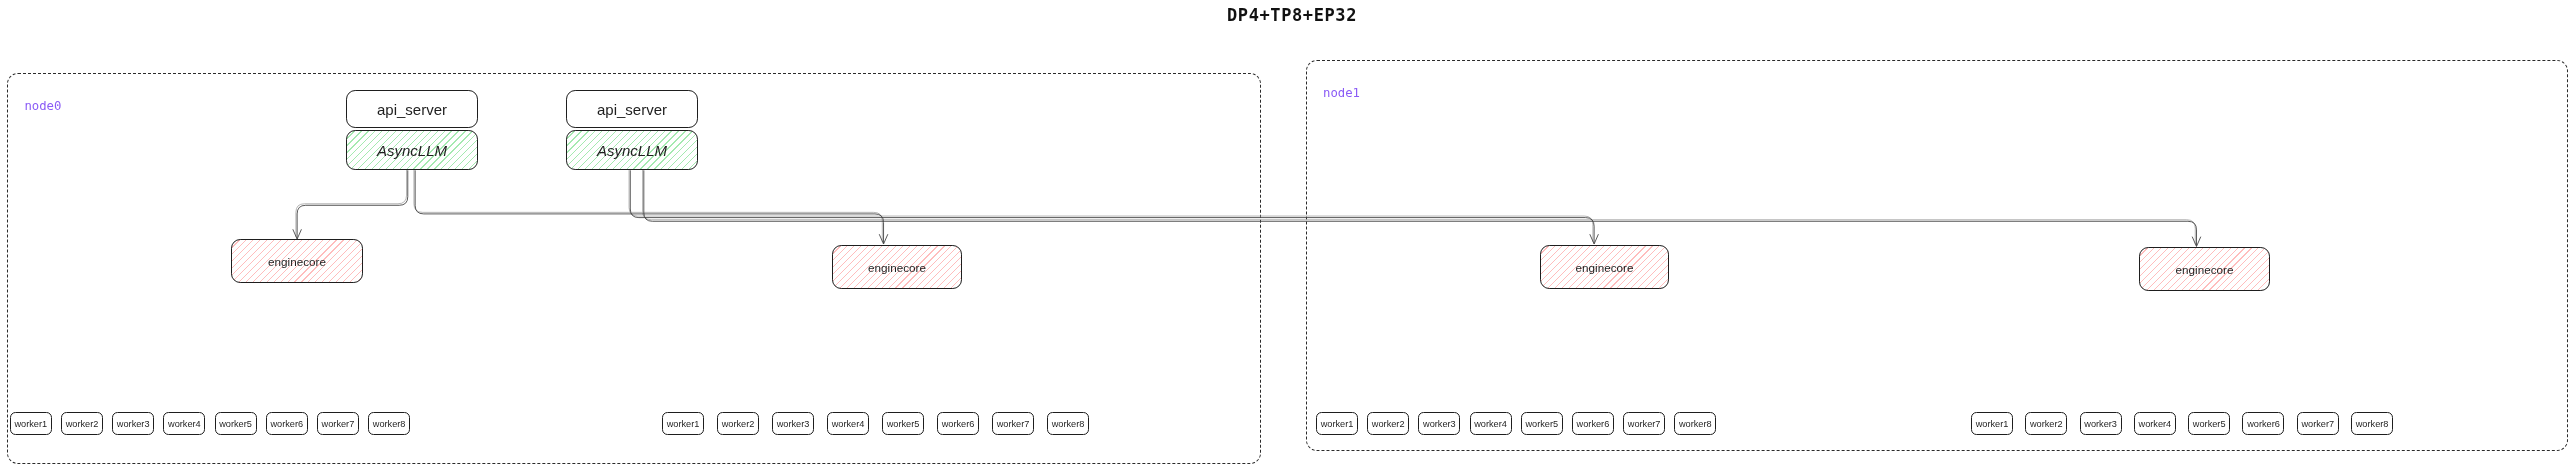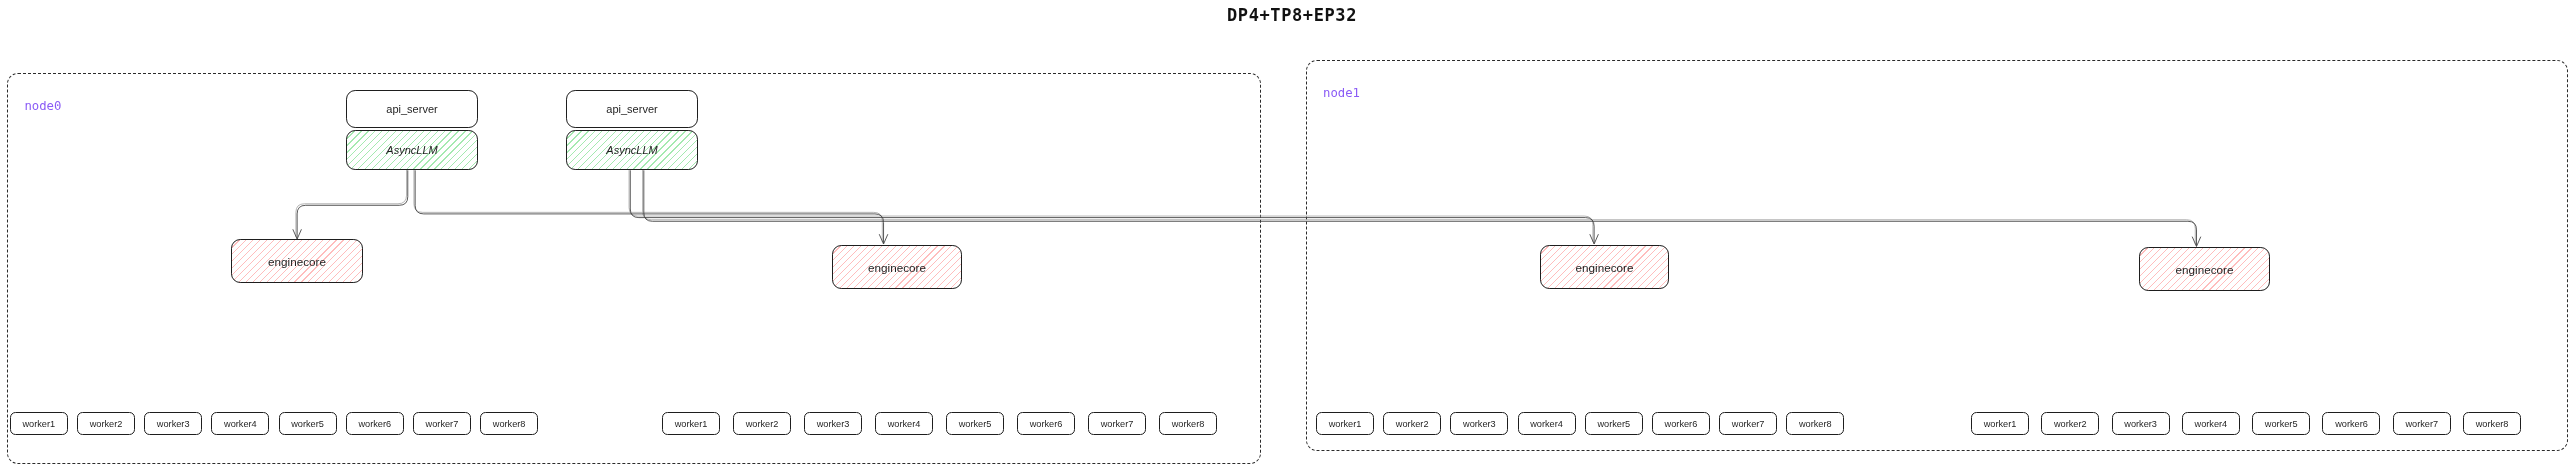--- a/index.html
+++ b/index.html
@@ -32,21 +32,21 @@
     font-size:12.3px;color:#8b5cf6;
     white-space:nowrap;
   }
   .box{
     position:absolute;
     box-sizing:border-box;
     border:1.2px solid #1e1e1e;
     border-radius:9.2px;
     background:#ffffff;
     display:flex;align-items:center;justify-content:center;
-    font-size:11px;
+    font-size:15px;
     z-index:2;
     white-space:nowrap;
   }
   .hatch-green{
     background-color:#ffffff;
     background-image:repeating-linear-gradient(135deg,
       rgba(105,219,124,0.60) 0px, rgba(105,219,124,0.60) 0.9px,
       rgba(0,0,0,0) 0.9px, rgba(0,0,0,0) 4.9px);
     font-style:italic;
   }
@@ -57,21 +57,21 @@
       rgba(0,0,0,0) 0.8px, rgba(0,0,0,0) 4.9px);
   }
   .enginecore{font-size:11.7px;}
   .worker-group{
     position:absolute;top:412px;
     display:flex;flex-direction:row;align-items:stretch;
     z-index:2;
   }
   .worker{
     box-sizing:border-box;
-    width:58px;height:23.4px;
+    width:42px;height:23.4px;
     border:1.2px solid #1e1e1e;
     border-radius:5.5px;
     background:#ffffff;
     display:flex;align-items:center;justify-content:center;
     font-size:9.2px;
     white-space:nowrap;
   }
   .gap15{gap:9.2px;}
   .gap20{gap:12.3px;}
   .gap21{gap:13px;}

